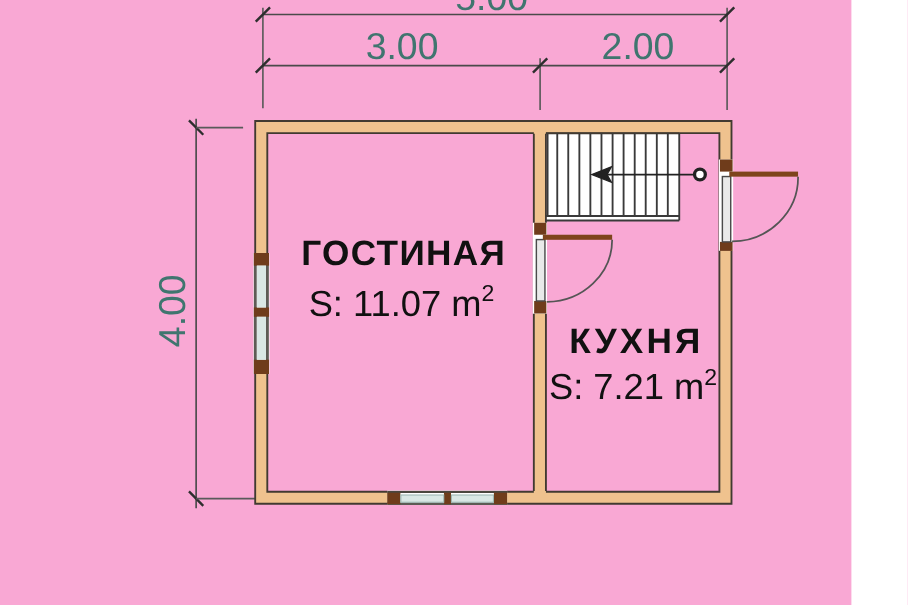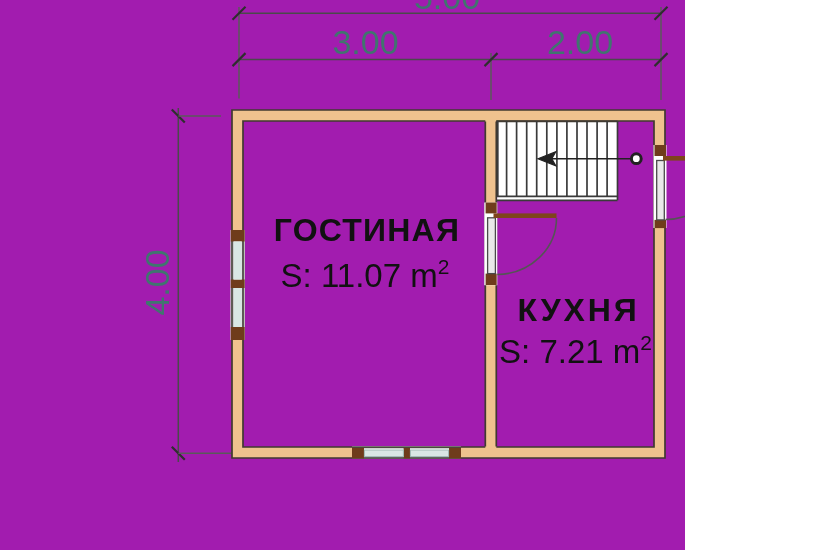--- a/index.html
+++ b/index.html
@@ -1,16 +1,16 @@
 <!DOCTYPE html>
 <html><head>
 <meta charset="utf-8">
 <style>
   html,body{margin:0;padding:0;background:#ffffff;}
-  #canvas{position:relative;width:685px;height:550px;background:#a21caf;overflow:hidden;
+  #canvas{position:relative;width:774px;height:550px;background:#f9a8d4;overflow:hidden;
     font-family:"Liberation Sans", sans-serif;}
   svg{display:block;}
 </style>
 </head>
 <body>
 <div id="canvas">
 <svg width="825" height="550" viewBox="0 0 825 550">
 
   <g>
         <line x1="239" y1="7" x2="239" y2="98.5" stroke="#5a5a5a" stroke-width="1.5"></line>

